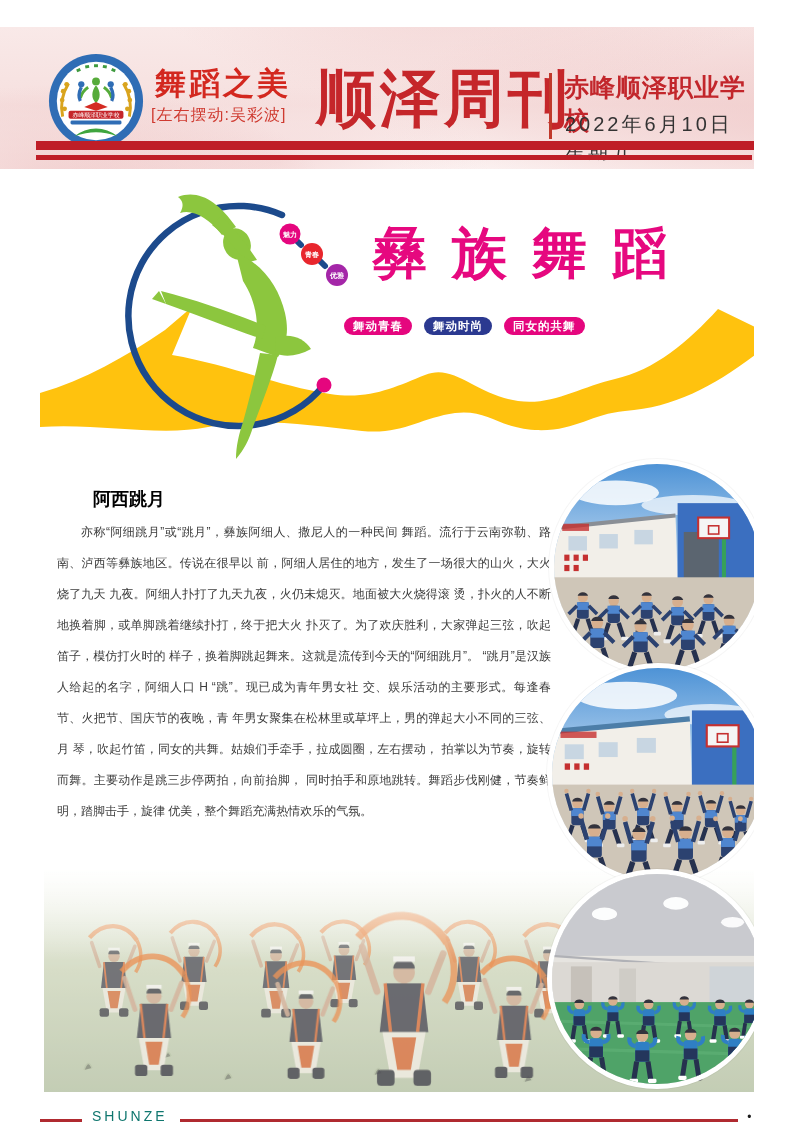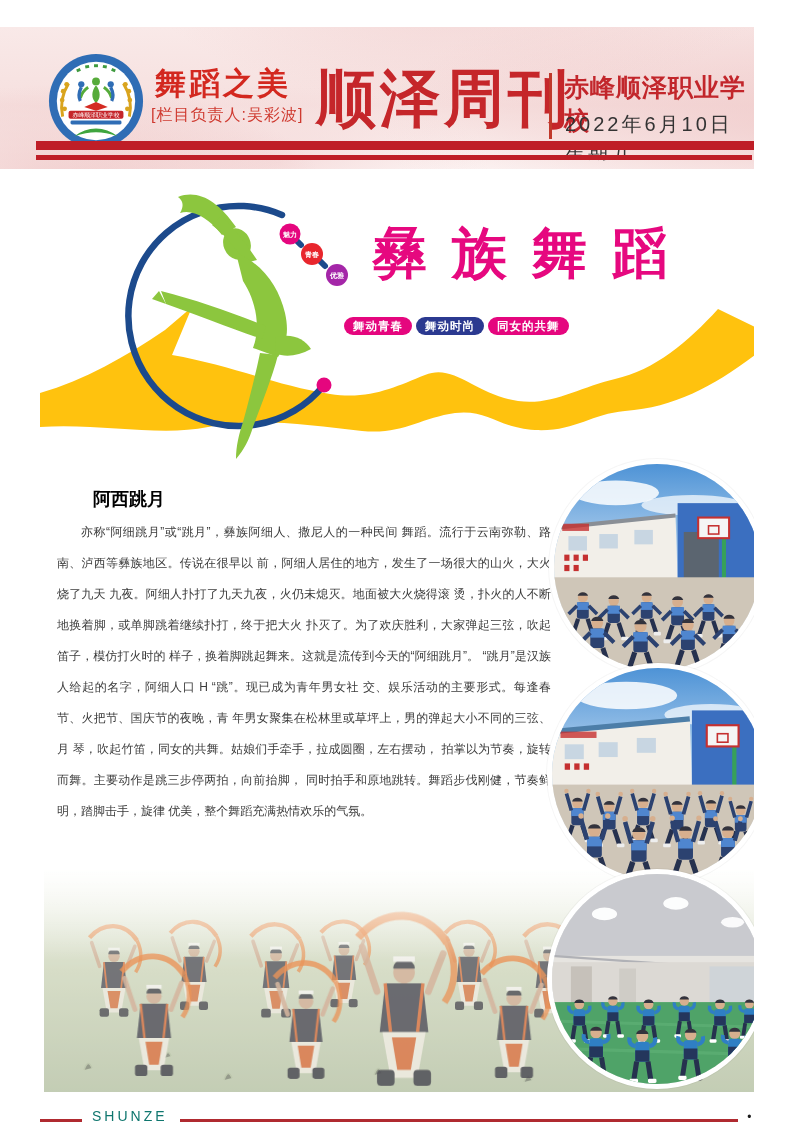--- a/index.html
+++ b/index.html
@@ -22,21 +22,21 @@
     font-family:"Liberation Serif",serif;letter-spacing:4px;transform:scaleY(1.05);transform-origin:top left;}
   .hdr-divider{position:absolute;left:549px;top:46px;width:3px;height:66px;background:#c0392b;}
   .school-name{position:absolute;left:564px;top:44px;font-size:25px;font-weight:bold;color:#c2262b;letter-spacing:1px;}
   .date-line{position:absolute;left:565px;top:84px;font-size:20px;color:#333333;letter-spacing:3px;}
   .logo{position:absolute;left:47px;top:25px;width:98px;height:98px;}
 
   
   .banner-art{position:absolute;left:40px;top:160px;width:715px;height:272px;}
   .banner-title{position:absolute;left:372px;top:190px;font-size:55px;font-weight:bold;color:#e6087f;
     letter-spacing:25px;white-space:nowrap;}
-  .badge-row{position:absolute;left:344px;top:290px;display:flex;gap:4px;}
+  .badge-row{position:absolute;left:344px;top:290px;display:flex;gap:12px;}
   .badge{height:18px;line-height:18px;padding:0 9px;border-radius:10px;color:#ffffff;
     font-size:11.5px;font-weight:bold;letter-spacing:1px;white-space:nowrap;}
   .badge.magenta{background:#e5067e;}
   .badge.navy{background:#2b3990;}
 
   
   .article{position:absolute;left:57px;top:454px;width:494px;z-index:3;color:#3b3b3b;}
   .article h3{margin:0;padding:0;text-indent:2em;font-size:18px;line-height:36px;font-weight:bold;color:#000000;}
   .article p{margin:0;padding:0;text-indent:2em;font-size:12px;line-height:31px;text-align:justify;}
 
@@ -102,21 +102,21 @@
     </g>
 
     <rect x="22" y="60" width="56" height="8" rx="2" fill="#c5262a"></rect>
     <text x="50" y="66.3" font-size="6" text-anchor="middle" fill="#ffffff">赤峰顺泽职业学校</text>
     <rect x="24" y="70" width="52" height="4" rx="1.5" fill="#2f6db5"></rect>
 
     <path d="M28,86 Q38,78 50,78 Q62,78 72,86 Q60,82 50,82 Q40,82 28,86 Z" fill="#3fa53f"></path>
   </svg>
 
   <div class="column-label">舞蹈之美</div>
-  <div class="column-manager">[栏目负责人:吴彩波]</div>
+  <div class="column-manager">[左右摆动:吴彩波]</div>
   <div class="weekly-title">顺泽周刊</div>
   <div class="hdr-divider"></div>
   <div class="school-name">赤峰顺泽职业学校</div>
   <div class="date-line">2022年6月10日 星期五</div>
 
   <div class="rule-thick"></div>
   <div class="rule-thin"></div>
 
   <svg class="banner-art" viewBox="0 0 715 272">
 

